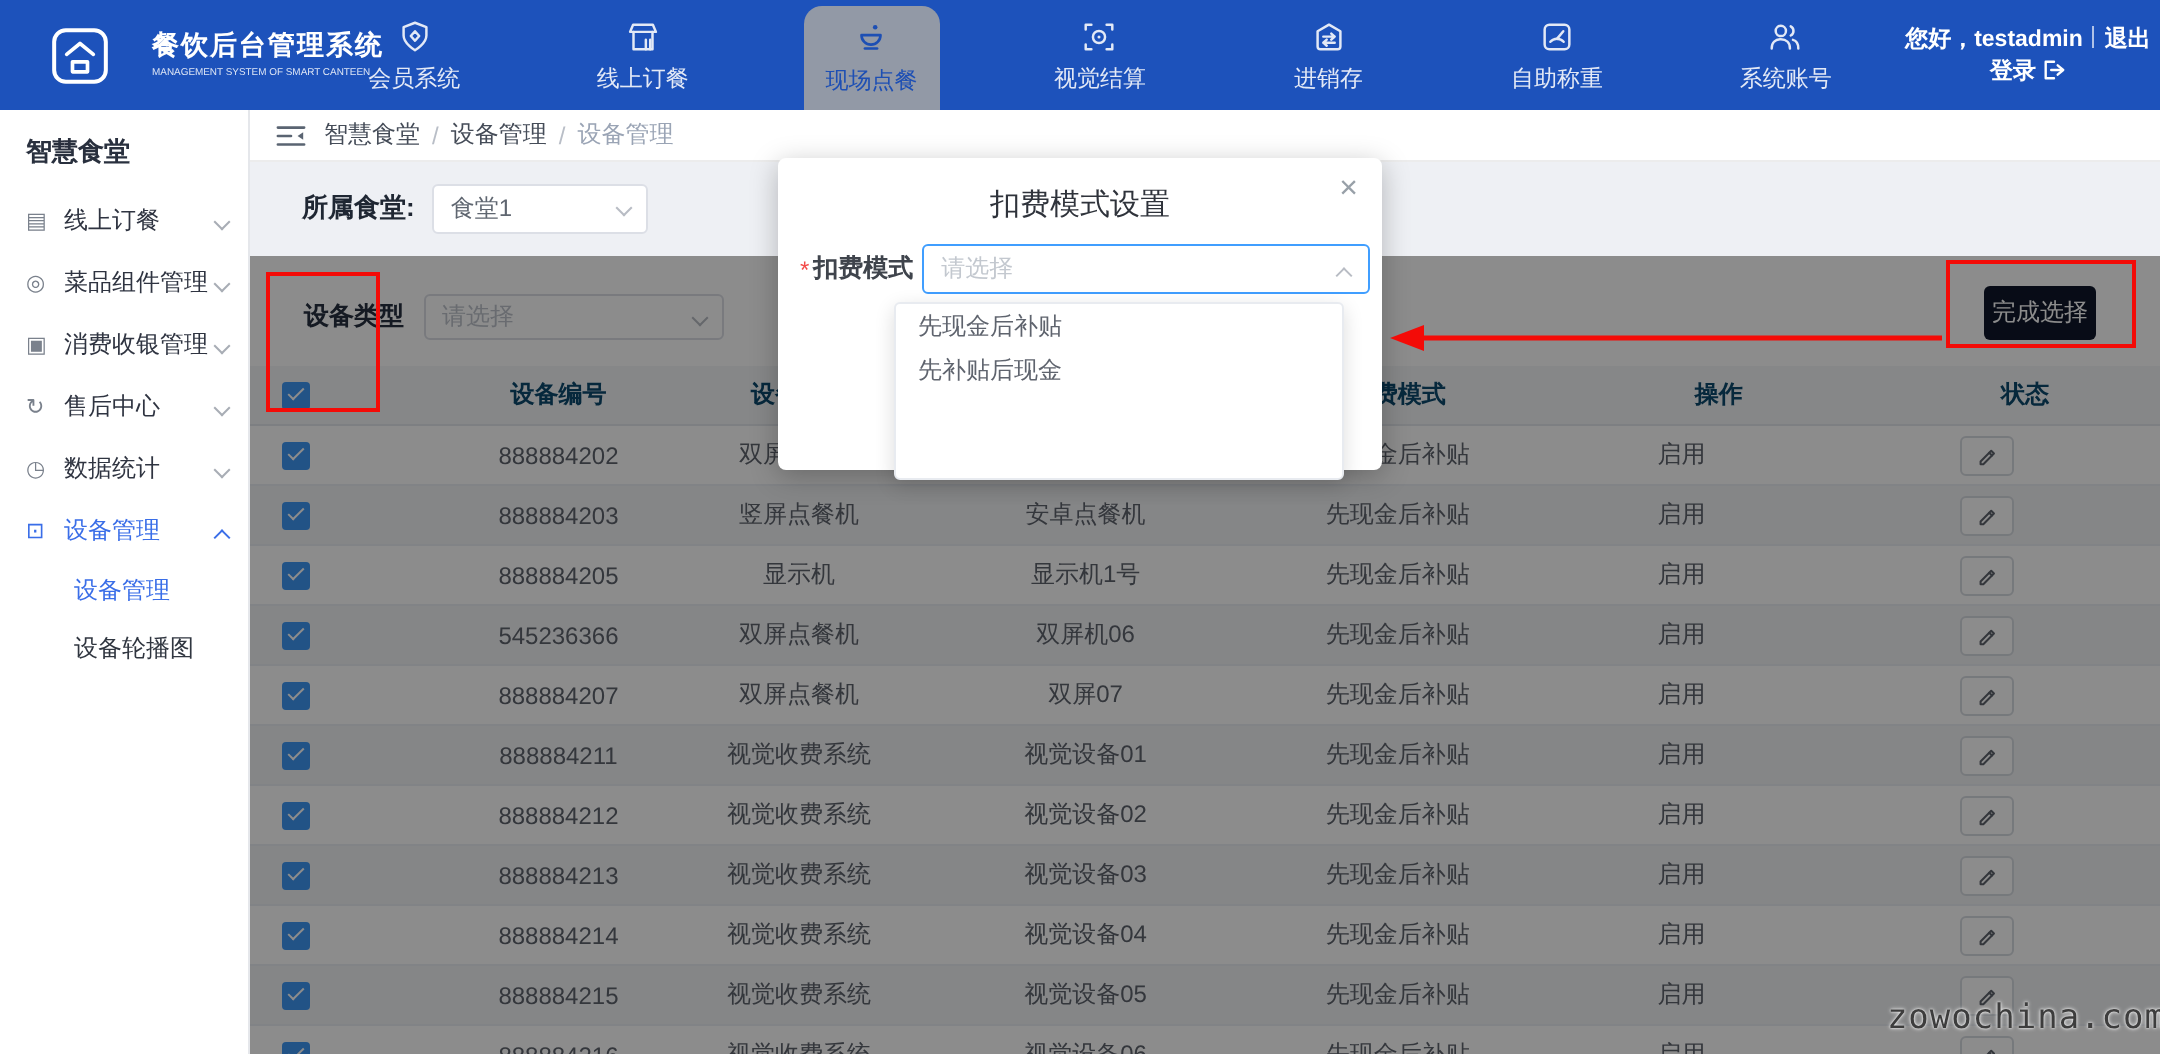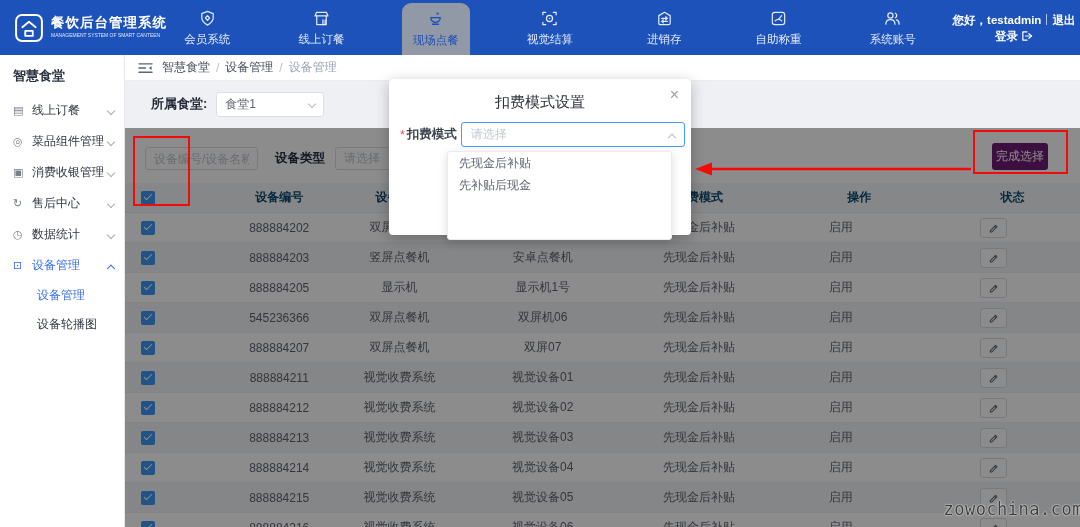--- a/index.html
+++ b/index.html
@@ -2,21 +2,21 @@
 <html><head>
 <meta charset="utf-8">
 <style>
   * { margin:0; padding:0; box-sizing:border-box; }
   html,body { background:#666; }
   body { font-family:"Liberation Sans","DejaVu Sans",sans-serif; }
   .stage { position:relative; width:1080px; height:527px; overflow:hidden; background:#eef0f4; margin:0 auto; }
 
   
   .topnav { position:absolute; top:0; left:0; width:1080px; height:55px; background:#1d52bb; display:flex; align-items:stretch; z-index:10; }
-  .brand { flex:none; width:150px; display:flex; align-items:center; padding-left:14px; gap:7px; color:#fff; }
+  .brand { flex:none; width:150px; display:flex; align-items:center; padding-left:25px; gap:21px; color:#fff; }
   .brand svg { flex:none; }
   .brand-title { font-size:13.5px; font-weight:bold; letter-spacing:1px; white-space:nowrap; }
   .brand-sub { font-size:8px; transform:scale(0.62); transform-origin:left top; white-space:nowrap; opacity:.85; margin-top:1px; }
   .nav-items { flex:none; width:800px; display:flex; justify-content:space-around; }
   .nav-item { width:68px; display:flex; flex-direction:column; align-items:center; justify-content:center; gap:4px; color:#e3e9f6; cursor:pointer; }
   .nav-item .nav-label { font-size:11.5px; white-space:nowrap; }
   .nav-item.active { background:#9299a6; border-radius:9px 9px 0 0; margin-top:3px; color:#1d4fb4; }
   .nav-user { flex:1; display:flex; align-items:center; justify-content:flex-end; padding-right:4px; }
   .nav-user-inner { width:128px; color:#fff; font-size:11.5px; font-weight:bold; text-align:center; line-height:16px; }
   .vdiv { display:inline-block; width:1px; height:11px; background:rgba(255,255,255,.65); margin:0 5px; vertical-align:-1px; }
@@ -47,21 +47,21 @@
   .mini-select { width:108px; height:25px; background:#fff; border:1px solid #dcdfe6; border-radius:3px; display:flex; align-items:center; padding:0 8px; font-size:12px; color:#5f6670; cursor:pointer; }
   .mini-select .chev { margin-left:auto; color:#b8bcc4; }
 
   .card { position:absolute; top:73px; left:0; width:955px; height:399px; background:#fff; }
   .search-row { display:flex; align-items:center; padding:19px 0 0 20px; gap:10px; }
   .search-input { width:113px; height:23px; border:1px solid #dcdfe6; border-radius:3px; padding:0 8px; font-size:12px; color:#333; outline:none; }
   .search-input::placeholder { color:#bfc4cc; }
   .tlabel { font-size:12.5px; font-weight:bold; color:#273040; margin-left:7px; white-space:nowrap; }
   .type-select { width:150px; height:23px; background:#fff; border:1px solid #dcdfe6; border-radius:3px; display:flex; align-items:center; padding:0 8px; font-size:12px; color:#bfc4cc; cursor:pointer; }
   .type-select .chev { margin-left:auto; color:#b8bcc4; }
-  .finish-btn { position:absolute; top:15px; right:32px; width:56px; height:27px; background:#701a75; border:none; border-radius:3px; color:#fff; font-size:12px; cursor:pointer; }
+  .finish-btn { position:absolute; top:15px; right:32px; width:56px; height:27px; background:#0f172a; border:none; border-radius:3px; color:#fff; font-size:12px; cursor:pointer; }
 
   .table { margin-top:13px; }
   .tr { display:flex; align-items:center; height:30px; border-bottom:1px solid #ebeef5; font-size:12px; color:#5f646e; }
   .thead .tr { font-weight:bold; color:#0c4a6e; background:#f5f6f8; border-bottom:1px solid #e4e7ed; }
   .tbody .tr:nth-child(even) { background:#f3f4f6; }
   .td { text-align:center; overflow:hidden; white-space:nowrap; }
   .c1 { width:10%; text-align:left; padding-left:16px; }
   .c2 { width:12.3%; } .c3 { width:12.9%; } .c4 { width:17.1%; }
   .c5 { width:15.6%; } .c6 { width:14.1%; } .c7 { width:18%; }
   .checkbox { position:relative; display:inline-block; width:14px; height:14px; background:#3e97f5; border-radius:2px; vertical-align:middle; cursor:pointer; }
@@ -231,21 +231,20 @@
     <div class="filterrow">
       <span class="flabel">所属食堂:</span>
       <div class="mini-select">
         <span>食堂1</span>
         <span class="chev"></span>
       </div>
     </div>
 
     <div class="card">
       <div class="search-row">
-        <input class="search-input" type="text" placeholder="设备编号/设备名称" style="">
         <span class="tlabel">设备类型</span>
         <div class="type-select">
           <span>请选择</span>
           <span class="chev"></span>
         </div>
       </div>
       <button class="finish-btn">完成选择</button>
 
       <div class="table">
         <div class="thead">

